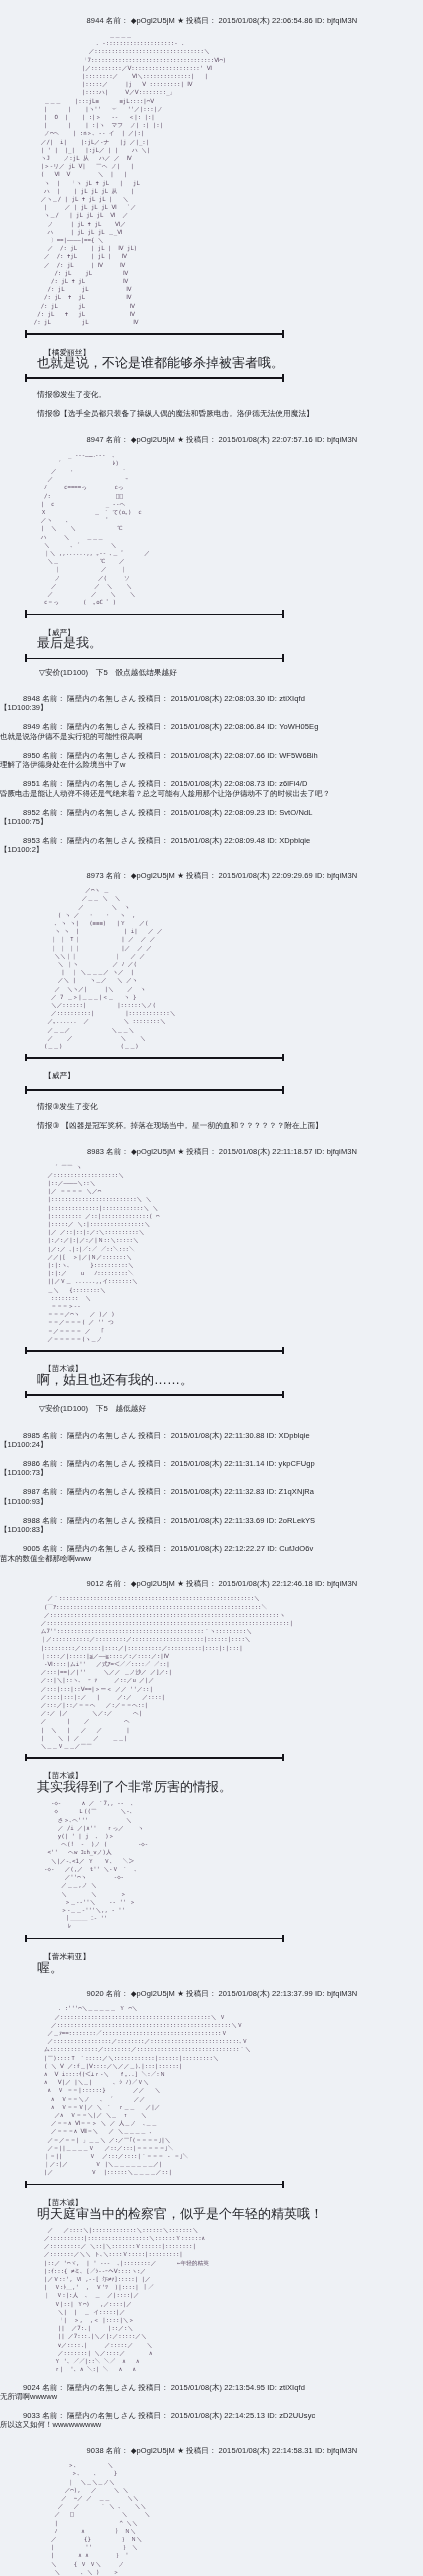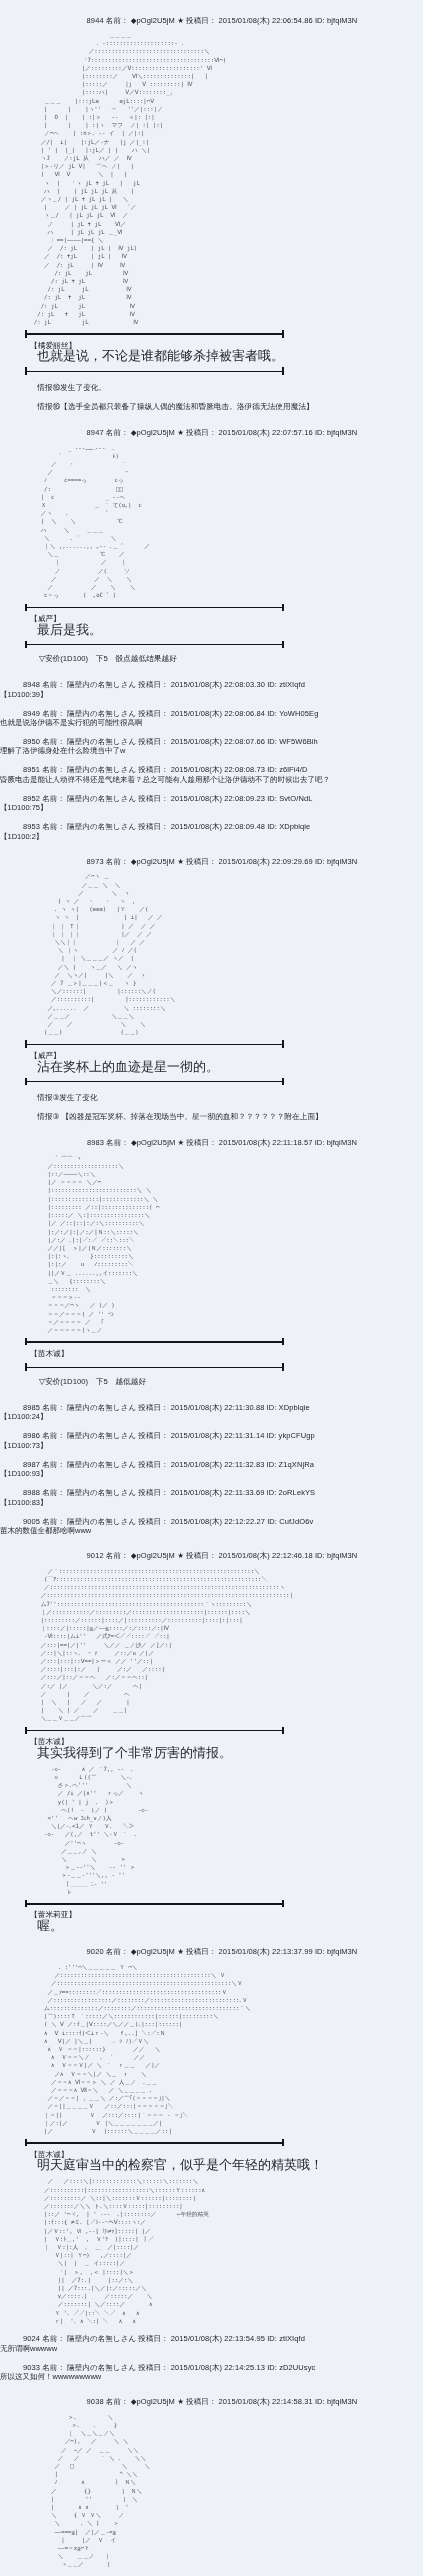--- a/index.html
+++ b/index.html
@@ -41,21 +41,21 @@
   }
   .divider::before{
     content:"";
     position:absolute;left:0;right:0;top:3.1px;height:1.5px;background:#14141a;
   }
   .divider::after{
     content:"";
     position:absolute;left:-1px;top:0;width:1.5px;height:7.2px;background:#14141a;
     box-shadow:257px 0 0 #14141a;
   }
-  .speaker{padding-left:30px;font-size:7.7px;line-height:10.8px;margin-top:3px;}
+  .speaker{padding-left:44px;font-size:7.7px;line-height:10.8px;margin-top:10px;}
   .line{padding-left:37px;font-size:13px;line-height:10.8px;margin-bottom:5.2px;}
   .note{padding-left:37px;font-size:7.7px;line-height:10.8px;margin-top:8.2px;}
   .anchor{padding-left:39px;font-size:7.7px;line-height:10.8px;margin:6.2px 0 15.5px;}
   .reply-text{font-size:7.5px;line-height:9.8px;}
 </style>
 </head>
 <body>
 
 <div class="feed">
     <div class="post main-post">
@@ -188,21 +188,20 @@
         ／  ＼ヽ／|     |＼    ／  ヽ
        ／ 7 ＿＞|＿＿＿|＜＿   ヽ }
        ＼／::::::|         |::::::＼ノ(
        ／::::::::::|         |::::::::::::＼
       ／｡......  ／          ＼ ::::::::＼
       ／＿＿／            ＼＿＿＼
       ／    ／              ＼    ＼
      (＿＿)                 (＿＿)</pre>
         <div class="divider"></div>
         <div class="speaker">【威严】</div>
-        <div class="line">沾在奖杯上的血迹是星一彻的。</div>
         <div class="divider"></div>
         <div class="note">情报③发生了变化</div>
         <div class="note">情报③ 【凶器是冠军奖杯。掉落在现场当中。星一彻的血和？？？？？？附在上面】</div>
       </div>
   </div>
     <div class="post main-post">
     <div class="post-header"><span class="hdr-seg">8983</span><span class="hdr-seg">名前：</span><span class="hdr-seg">◆pOgl2U5jM ★</span><span class="hdr-seg">投稿日：</span><span class="hdr-seg">2015/01/08(木) 22:11:18.57</span><span class="hdr-seg">ID:</span><span class="hdr-seg">bjfqiM3N</span></div>
     <div>
         <pre class="aa">        ´ ￣￣ ヽ
       ／:::::::::::::::::::＼
@@ -221,20 +220,21 @@
       ||／Ｖ＿ ......,,イ:::::::＼
       ＿＼   {::::::::＼
        ::::::::  ＼
        ＝＝＝＞--
       ＝＝＝／⌒ヽ   ／ )／ )
       ＝＝／＝＝＝( ／ '' つ
       ＝／＝＝＝＝ ／   ｢
       ／＝＝＝＝＝(ヽ＿ノ</pre>
         <div class="divider"></div>
         <div class="speaker">【苗木诚】</div>
+        <div class="line">啊，姑且也还有我的……。</div>
         <div class="divider"></div>
         <div class="anchor">▽安价(1D100)　下5　越低越好</div>
       </div>
   </div>
     <div class="post">
     <div class="post-header"><span class="hdr-seg">8985</span><span class="hdr-seg">名前：</span><span class="hdr-seg">隔壁内の名無しさん</span><span class="hdr-seg">投稿日：</span><span class="hdr-seg">2015/01/08(木) 22:11:30.88</span><span class="hdr-seg">ID:</span><span class="hdr-seg">XDpblqie</span></div>
     <div>
         <div class="reply-text">【1D100:24】</div>
       </div>
   </div>

